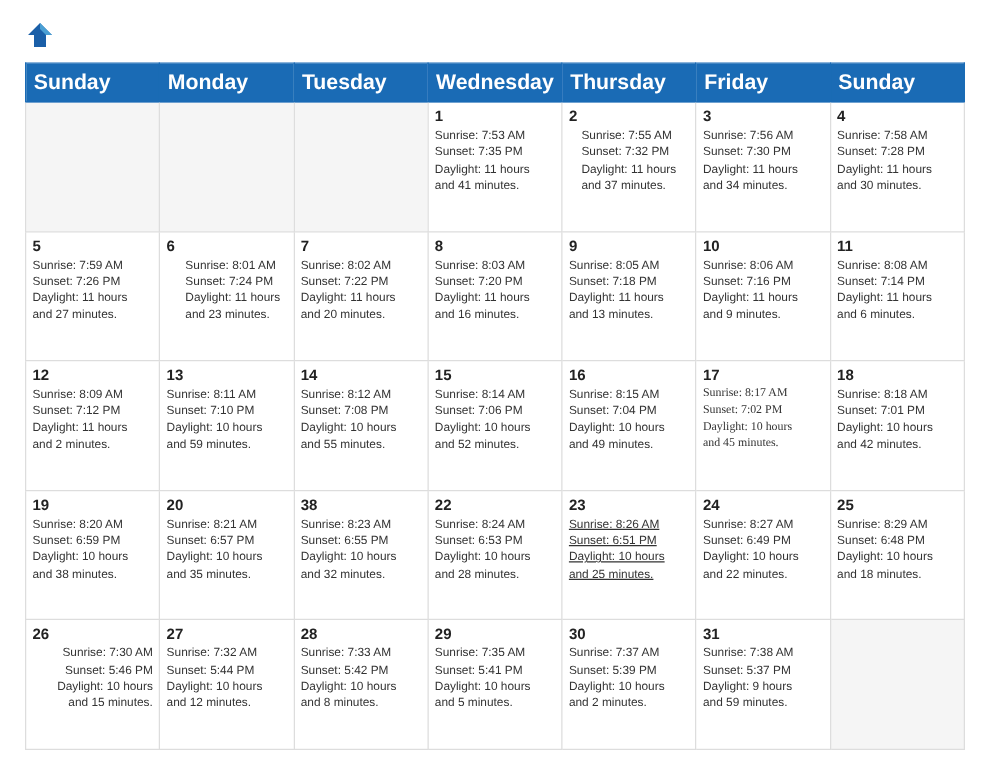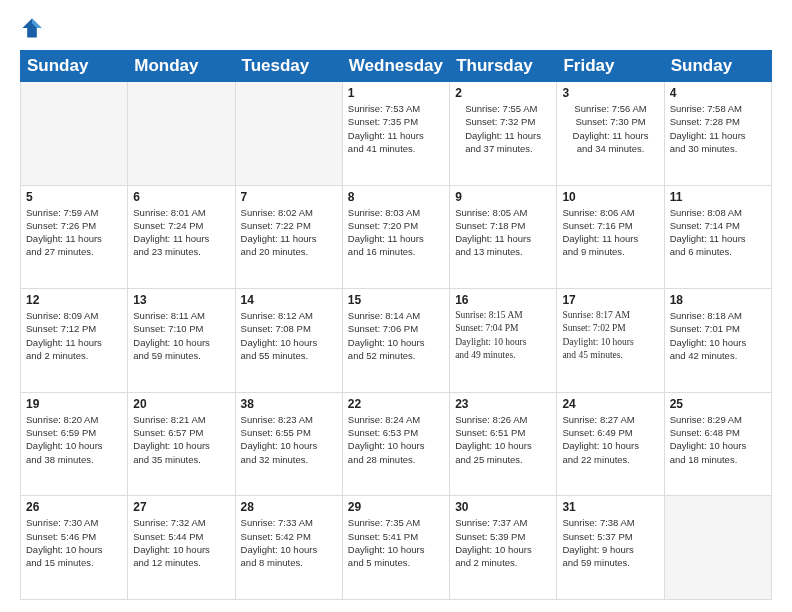--- a/index.html
+++ b/index.html
@@ -148,21 +148,21 @@
           </td>
           <td>
             <span class="day-num">2</span>
             <div class="day-info" style="white-space: pre-line; margin-left: 10px;">Sunrise: 7:55 AM
 Sunset: 7:32 PM
 Daylight: 11 hours
 and 37 minutes.</div>
           </td>
           <td>
             <span class="day-num">3</span>
-            <div class="day-info" style="white-space: pre-line; text-align: center;">Sunrise: 7:56 AM
+            <div class="day-info" style="white-space: pre-line;">Sunrise: 7:56 AM
 Sunset: 7:30 PM
 Daylight: 11 hours
 and 34 minutes.</div>
           </td>
           <td>
             <span class="day-num">4</span>
             <div class="day-info" style="white-space: pre-line;">Sunrise: 7:58 AM
 Sunset: 7:28 PM
 Daylight: 11 hours
 and 30 minutes.</div>
@@ -171,21 +171,21 @@
         <tr>
           <td>
             <span class="day-num">5</span>
             <div class="day-info" style="white-space: pre-line;">Sunrise: 7:59 AM
 Sunset: 7:26 PM
 Daylight: 11 hours
 and 27 minutes.</div>
           </td>
           <td>
             <span class="day-num">6</span>
-            <div class="day-info" style="white-space: pre-line;">Sunrise: 8:01 AM
+            <div class="day-info" style="white-space: pre-line; margin-left: 15px;">Sunrise: 8:01 AM
 Sunset: 7:24 PM
 Daylight: 11 hours
 and 23 minutes.</div>
           </td>
           <td>
             <span class="day-num">7</span>
             <div class="day-info" style="white-space: pre-line;">Sunrise: 8:02 AM
 Sunset: 7:22 PM
 Daylight: 11 hours
 and 20 minutes.</div>
@@ -243,21 +243,21 @@
           </td>
           <td>
             <span class="day-num">15</span>
             <div class="day-info" style="white-space: pre-line;">Sunrise: 8:14 AM
 Sunset: 7:06 PM
 Daylight: 10 hours
 and 52 minutes.</div>
           </td>
           <td>
             <span class="day-num">16</span>
-            <div class="day-info" style="white-space: pre-line; font-family: Liberation Serif, serif;">Sunrise: 8:15 AM
+            <div class="day-info" style="white-space: pre-line;">Sunrise: 8:15 AM
 Sunset: 7:04 PM
 Daylight: 10 hours
 and 49 minutes.</div>
           </td>
           <td>
             <span class="day-num">17</span>
             <div class="day-info" style="white-space: pre-line; font-family: Liberation Serif, serif;">Sunrise: 8:17 AM
 Sunset: 7:02 PM
 Daylight: 10 hours
 and 45 minutes.</div>
@@ -294,21 +294,21 @@
           </td>
           <td>
             <span class="day-num">22</span>
             <div class="day-info" style="white-space: pre-line;">Sunrise: 8:24 AM
 Sunset: 6:53 PM
 Daylight: 10 hours
 and 28 minutes.</div>
           </td>
           <td>
             <span class="day-num">23</span>
-            <div class="day-info" style="white-space: pre-line;">Sunrise: 8:26 AM
+            <div class="day-info" style="white-space: pre-line; text-decoration: underline;">Sunrise: 8:26 AM
 Sunset: 6:51 PM
 Daylight: 10 hours
 and 25 minutes.</div>
           </td>
           <td>
             <span class="day-num">24</span>
             <div class="day-info" style="white-space: pre-line;">Sunrise: 8:27 AM
 Sunset: 6:49 PM
 Daylight: 10 hours
 and 22 minutes.</div>
@@ -317,21 +317,21 @@
             <span class="day-num">25</span>
             <div class="day-info" style="white-space: pre-line;">Sunrise: 8:29 AM
 Sunset: 6:48 PM
 Daylight: 10 hours
 and 18 minutes.</div>
           </td>
         </tr>
         <tr>
           <td>
             <span class="day-num">26</span>
-            <div class="day-info" style="white-space: pre-line;">Sunrise: 7:30 AM
+            <div class="day-info" style="white-space: pre-line; text-align: right;">Sunrise: 7:30 AM
 Sunset: 5:46 PM
 Daylight: 10 hours
 and 15 minutes.</div>
           </td>
           <td>
             <span class="day-num">27</span>
             <div class="day-info" style="white-space: pre-line;">Sunrise: 7:32 AM
 Sunset: 5:44 PM
 Daylight: 10 hours
 and 12 minutes.</div>

